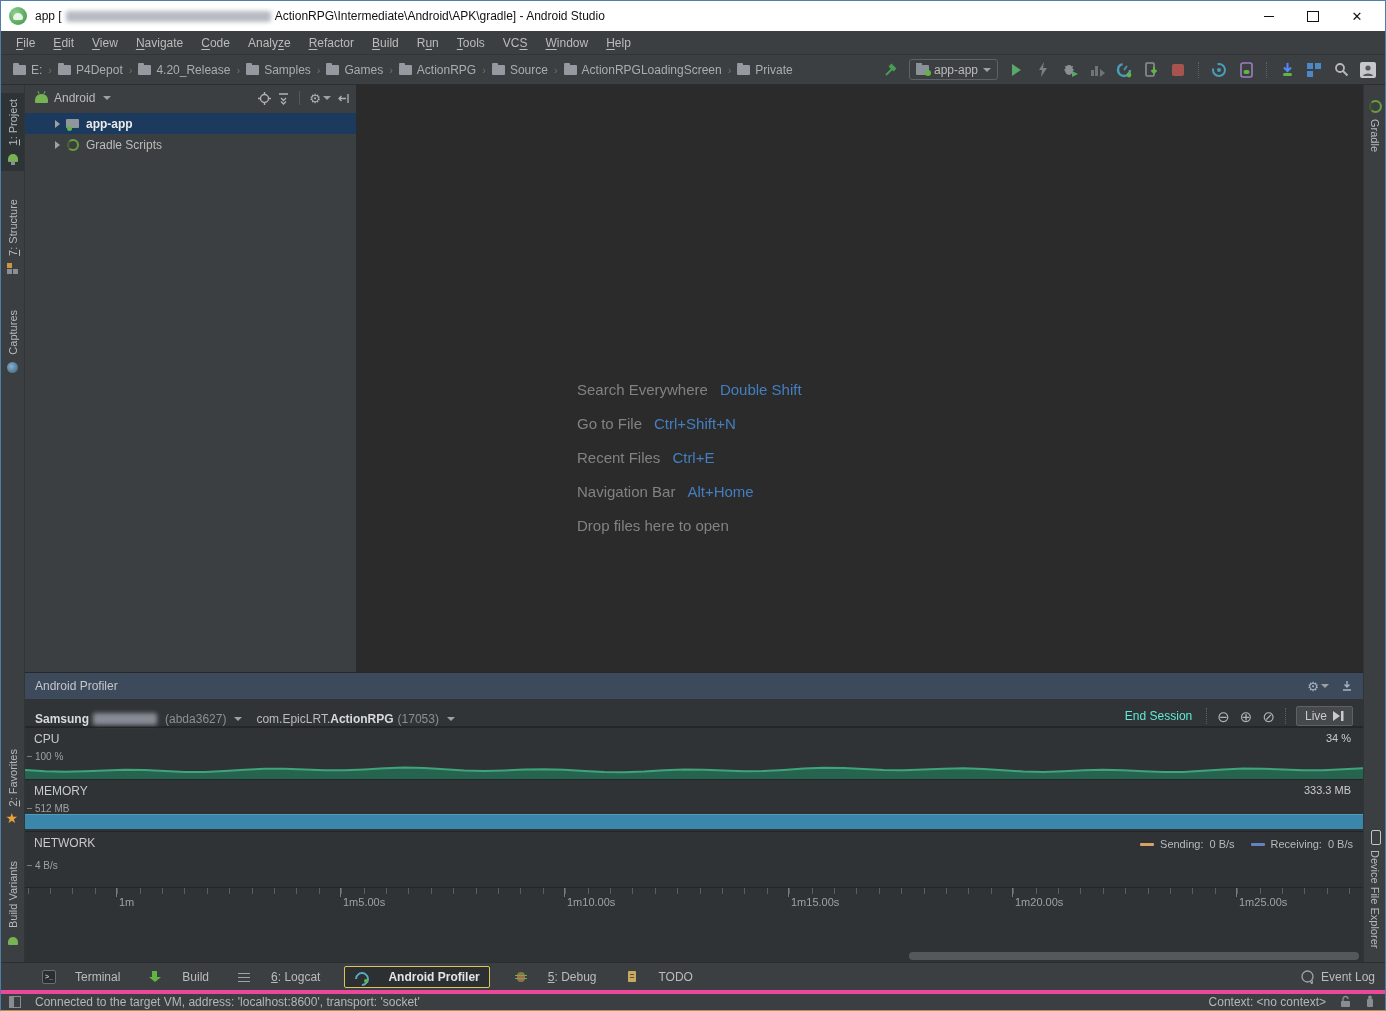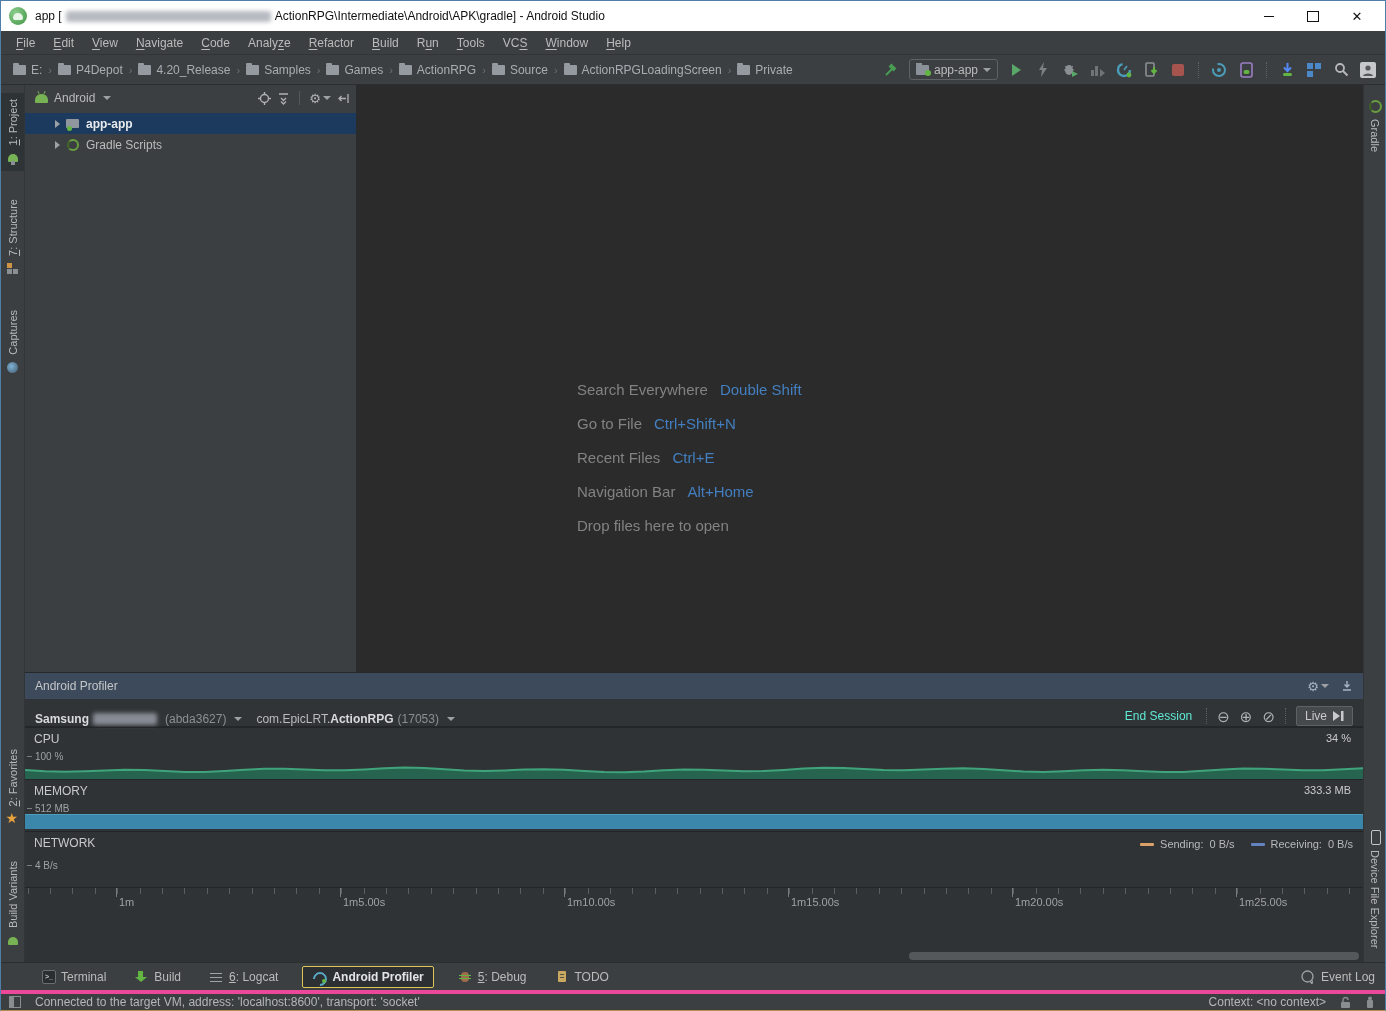--- a/index.html
+++ b/index.html
@@ -136,39 +136,39 @@
   .legend-dash { width:14px; height:3px; border-radius:1px; }
 
   .timeline { position:relative; flex:1 1 auto; border-top:1px solid #232628; min-height:0; }
   .tick { position:absolute; top:0; width:1px; height:6px; background:#5a5e61; }
   .tick.major { height:9px; background:#787c7f; }
   .tick-label { position:absolute; top:8px; font-size:11px; color:#9fa2a5; white-space:nowrap; }
   .h-scrollbar { position:absolute; height:8px; border-radius:4px; background:#55585a; left:884px; right:4px; bottom:2px; }
 
   
   .bottombar { height:28px; background:#3c3f41; border-top:1px solid #2b2e30; display:flex; align-items:center; padding:0 10px 0 36px; gap:20px; flex:0 0 auto; }
-  .bb-item { display:flex; align-items:center; gap:6px; font-size:12px; color:#bbbbbb; height:22px; padding:0 4px; }
+  .bb-item { display:flex; align-items:center; gap:20px; font-size:12px; color:#bbbbbb; height:22px; padding:0 4px; }
   .bb-item.active { border:1px solid #dcc457; background:#2d3032; border-radius:2px; padding:0 9px; color:#e2e4e6; font-weight:bold; }
   .bb-ic { width:14px; height:14px; position:relative; flex:0 0 auto; }
   .bb-ic[data-icon="terminal"]:before { content:">_"; position:absolute; left:1px; top:0; width:12px; height:12px; background:#2b2e30; border:1px solid #6a6e72; border-radius:2px; color:#c8cacb; font-size:7px; font-weight:bold; text-align:center; line-height:11px; }
   .bb-ic[data-icon="build"]:before { content:""; position:absolute; left:4px; top:1px; width:5px; height:7px; background:#62b543; }
   .bb-ic[data-icon="build"]:after { content:""; position:absolute; left:1px; top:7px; border-left:6px solid transparent; border-right:6px solid transparent; border-top:5px solid #62b543; }
   .bb-ic[data-icon="logcat"]:before { content:""; position:absolute; left:1px; top:3px; width:12px; height:1.5px; background:#9fa3a6; box-shadow:0 4px 0 #9fa3a6, 0 8px 0 #9fa3a6; }
   .bb-ic[data-icon="profiler"]:before { content:""; position:absolute; left:1px; top:2px; width:10px; height:10px; border-radius:50%; border:2px solid #56a8c4; border-bottom-color:transparent; transform:rotate(45deg); }
   .bb-ic[data-icon="profiler"]:after { content:""; position:absolute; right:0; bottom:1px; width:4px; height:4px; border-radius:50%; background:#62b543; }
   .bb-ic[data-icon="debug"]:before { content:""; position:absolute; left:3px; top:2px; width:8px; height:10px; border-radius:4px; background:#a06b4c; }
   .bb-ic[data-icon="debug"]:after { content:""; position:absolute; left:1px; top:5px; width:12px; height:1px; background:#62b543; box-shadow:0 3px 0 #62b543; }
   .bb-ic[data-icon="todo"]:before { content:""; position:absolute; left:3px; top:1px; width:8px; height:11px; background:#c9a960; border-radius:1px; }
   .bb-ic[data-icon="todo"]:after { content:""; position:absolute; left:5px; top:4px; width:4px; height:1px; background:#55534a; box-shadow:0 3px 0 #55534a; }
   .bb-right { margin-left:auto; display:flex; align-items:center; gap:6px; font-size:12px; color:#bbbbbb; }
 
   
   .statusbar { height:20px; background:#3c3f41; border-top:4px solid #ec4899; display:flex; align-items:center; padding:0 10px 0 8px; font-size:12px; color:#b4b6b8; flex:0 0 auto; }
   .sb-toggle { width:12px; height:12px; border:1px solid #8a8d90; margin-right:14px; background:linear-gradient(90deg,#8a8d90 0 4px,transparent 4px); }
-  .sb-right { margin-left:auto; display:flex; align-items:center; gap:14px; }
+  .sb-right { margin-left:auto; display:flex; gap:14px; }
   svg { display:block; }
 </style>
 </head>
 <body>
 
 <div class="window">
 
   <div class="titlebar">
     <span class="as-logo"></span>
     <span class="title-text"><span>app [</span><span class="redacted red-title"></span><span>ActionRPG\Intermediate\Android\APK\gradle] - Android Studio</span></span>

